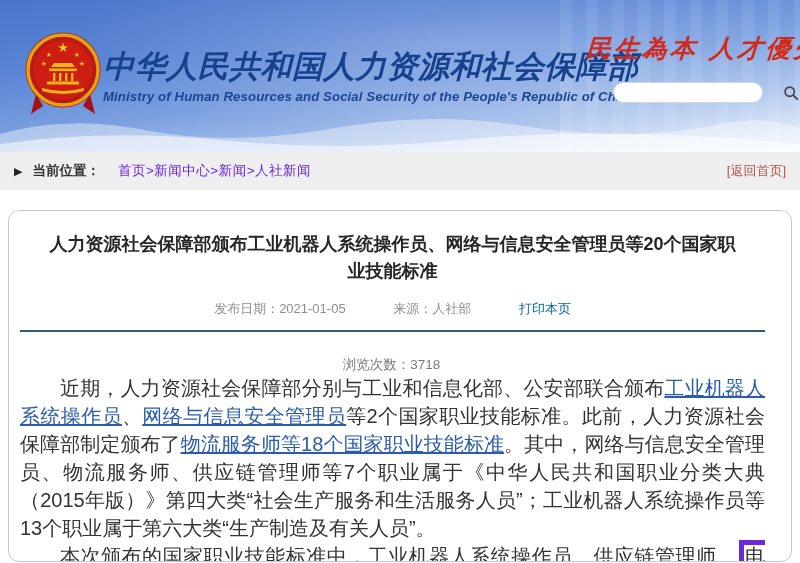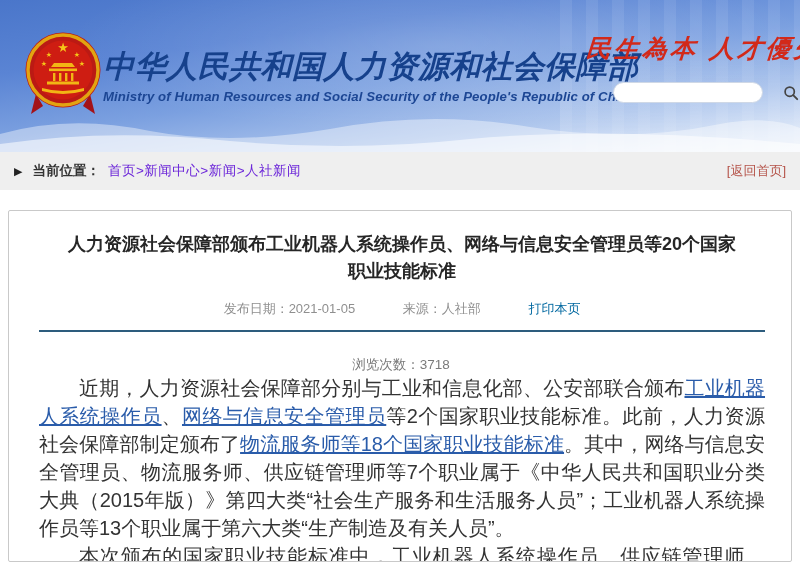--- a/index.html
+++ b/index.html
@@ -30,28 +30,28 @@
   .search-box { position:absolute; left:613px; top:82px; width:150px; height:21px;
     background:#fff; border:1px solid #cfd8e6; border-radius: 11px; display:flex; align-items:center; }
   .search-input { flex:1; border:none; outline:none; background:transparent; height:17px;
     padding:0 4px 0 10px; font-size:12px; color:#333; }
   .search-icon { width:16px; height:16px; margin-right:6px; cursor:pointer; flex:0 0 auto; }
 
   
   .breadcrumb-bar { position:relative; width:800px; height:38px; background:#efefef;
     display:flex; align-items:center; padding:0 14px; font-size:13.5px; color:#444; }
   .crumb-marker { font-size:11px; color:#222; margin-right:10px; }
-  .crumb-label { font-weight:bold; color:#333; margin-right:8px; }
+  .crumb-label { font-weight:bold; color:#333; margin-right:18px; }
   .crumb-path { color:#6d28d9; letter-spacing:0.5px; cursor:pointer; }
   .return-home { margin-left:auto; color:#b5544a; text-decoration:none; font-size:13px; cursor:pointer; }
 
   
   .content-box { margin: 20px 8px 0 8px; width: 784px; height: 352px;
-    background:#fff; border:1px solid #c9c9c9; border-radius:2px;
-    padding: 20px 26px 0 30px; overflow:hidden; }
+    background:#fff; border:1px solid #c9c9c9; border-radius:11px;
+    padding: 20px 26px 0 11px; overflow:hidden; }
 
   .article-title { text-align:center; font-size:18px; font-weight:bold; color:#262626;
     line-height:27px; padding: 0 28px; }
 
   .meta-row { text-align:center; margin-top:15px; font-size:13px; color:#8f8f8f; }
   .meta-row .meta-item { margin: 0 22px; }
   .print-button { cursor:pointer; color:#0369a1; }
 
   .divider { margin-top:12px; border-bottom: 2px solid #2d5c7d; }
 

